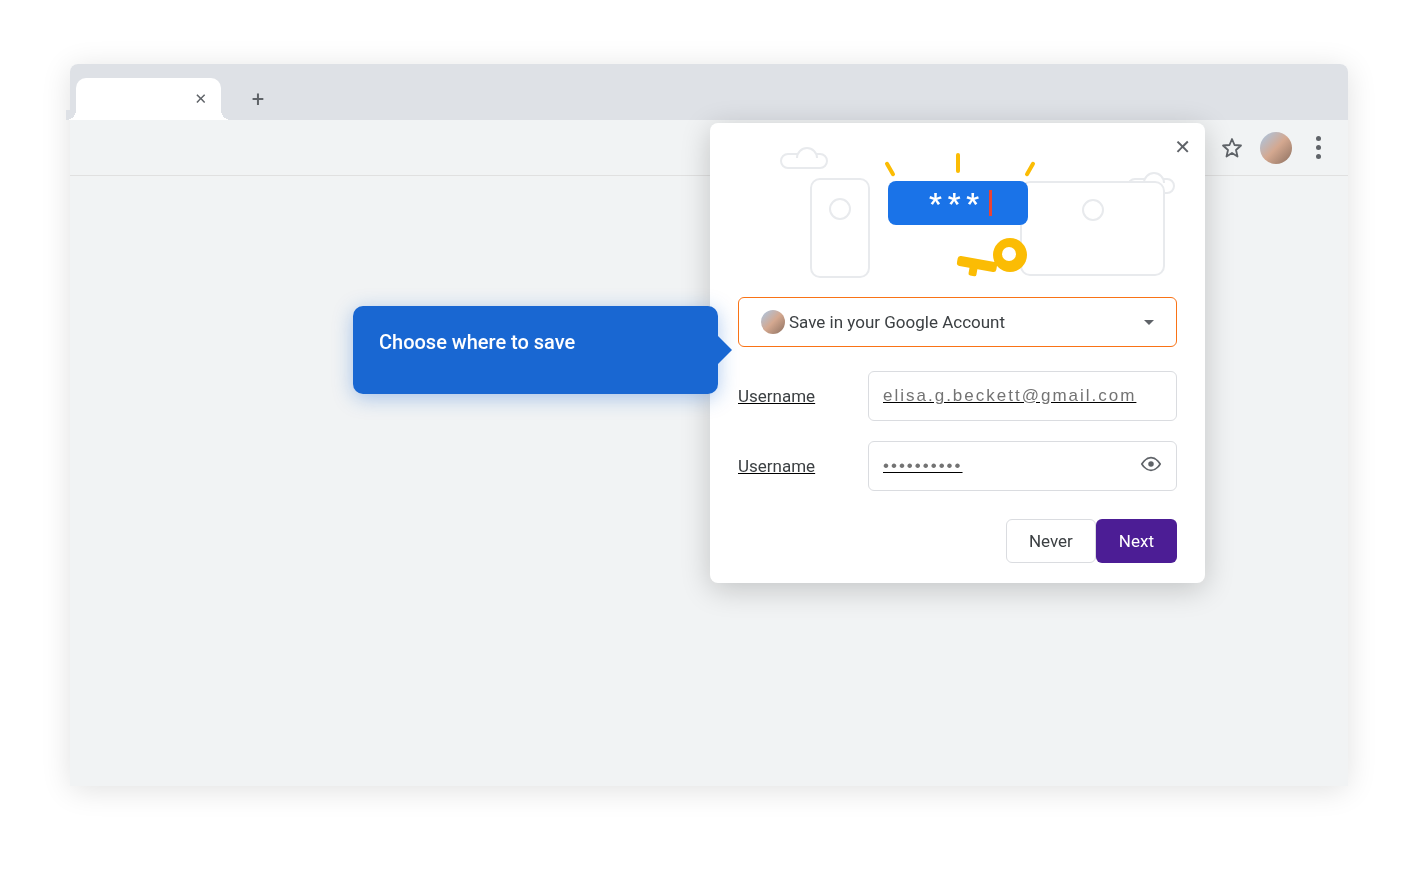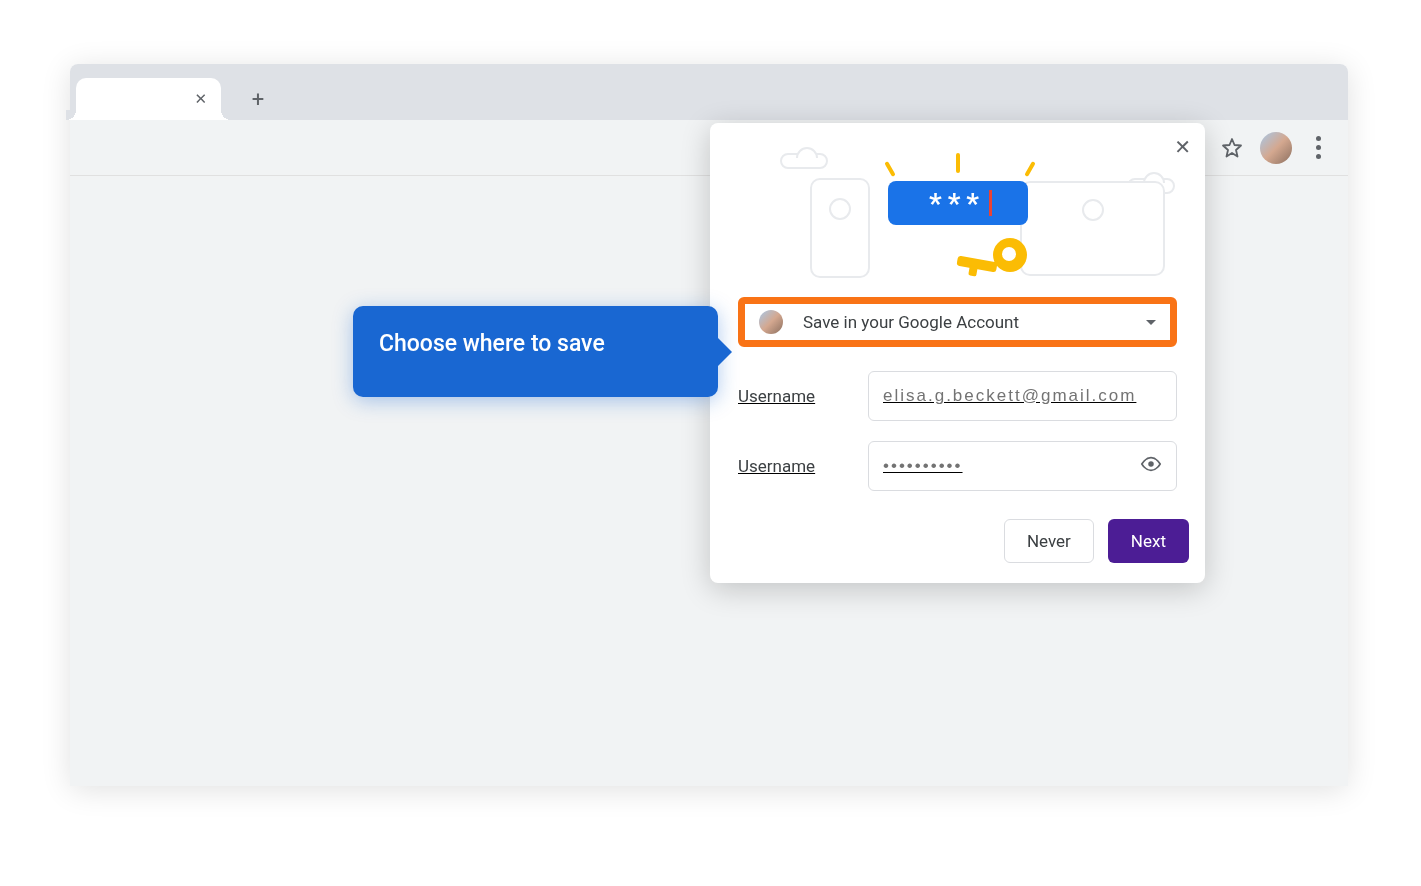--- a/index.html
+++ b/index.html
@@ -255,28 +255,28 @@
     .popup-body {
       padding: 4px 28px 0 28px;
     }
     .popup-title {
       font-size: 24px;
       color: #3c4043;
       font-weight: 400;
       margin-bottom: 16px;
     }
     .account-select {
-      border: 7px solid #f97316;
+      border: 1px solid #f97316;
       border-radius: 6px;
       height: 50px;
       display: flex;
       align-items: center;
-      padding: 0 14px;
-      cursor: pointer;
-      gap: 20px;
+      padding: 0 22px;
+      cursor: pointer;
+      gap: 4px;
       margin-bottom: 24px;
     }
     .account-select .small-avatar {
       width: 24px; height: 24px; border-radius: 50%;
       background: linear-gradient(135deg, #a8c8e8 0%, #d4a890 50%, #8b6f5f 100%);
     }
     .account-select .label {
       flex: 1;
       font-size: 17px;
       color: #3c4043;
@@ -319,22 +319,21 @@
       letter-spacing: 2px;
       background: transparent;
     }
     .field .eye {
       color: #5f6368;
       cursor: pointer;
     }
     .popup-actions {
       display: flex;
       justify-content: flex-end;
-      gap: 14px;
-      padding: 8px 16px 0 28px;
+      padding: 8px 28px 0 28px;
     }
     .btn {
       height: 44px;
       padding: 0 22px;
       border-radius: 6px;
       font-size: 17px;
       cursor: pointer;
       display: flex;
       align-items: center;
       justify-content: center;
@@ -366,21 +365,21 @@
       position: absolute;
       top: 50%;
       right: -14px;
       transform: translateY(-50%);
       width: 0; height: 0;
       border-top: 14px solid transparent;
       border-bottom: 14px solid transparent;
       border-left: 14px solid #1967d2;
     }
     .callout-title {
-      font-size: 23px;
+      font-size: 20px;
       font-weight: 500;
       margin-bottom: 16px;
     }
     .callout-body {
       font-size: 18px;
       line-height: 1.45;
       font-weight: 400;
       opacity: 0.95;
     }
   </style>

